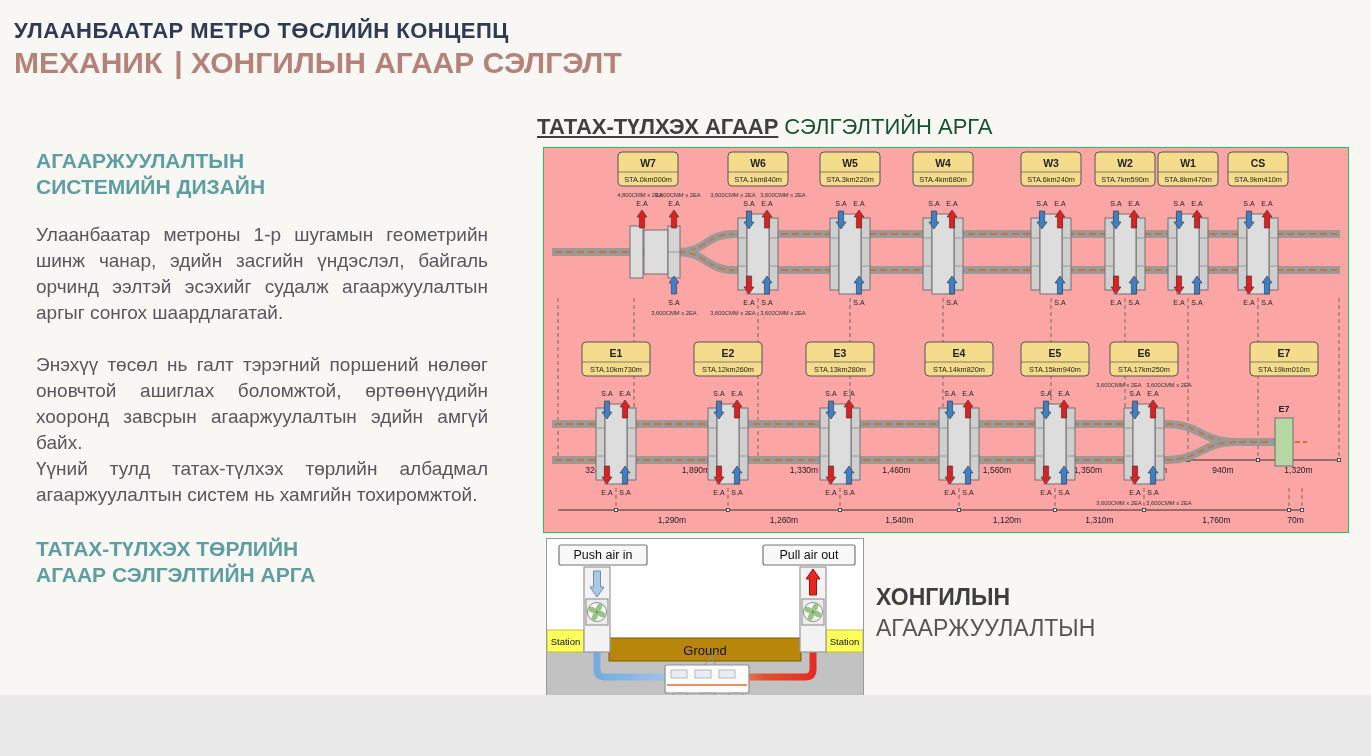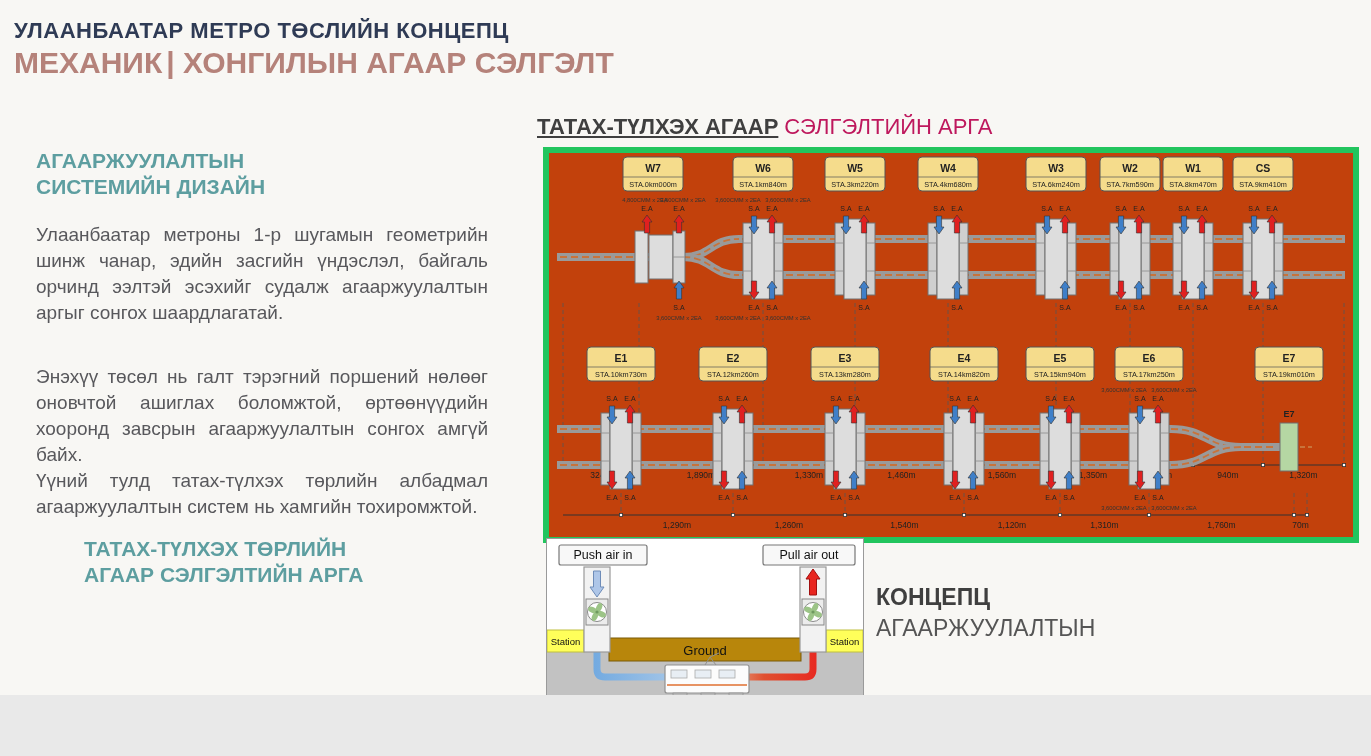--- a/index.html
+++ b/index.html
@@ -6,34 +6,34 @@
   body{background:#e9e9e9;}
   .slide{
     position:relative;width:1371px;height:695px;background:#F8F7F4;
     font-family:"Liberation Sans",sans-serif;overflow:hidden;
   }
   
   .kicker{position:absolute;left:14px;top:18px;font-size:22px;font-weight:600;
     color:#2F3B55;letter-spacing:.5px;}
   .headline{position:absolute;left:14px;top:46px;font-size:30px;color:#B5827A;}
   .headline .light{font-weight:700;}
-  .headline .bold{font-weight:700;margin-left:4px;}
+  .headline .bold{font-weight:700;margin-left:12px;}
   
   .leftcol{position:absolute;left:36px;width:452px;color:#58585C;}
   .block1{top:148px;} .block2{top:536px;}
   .leftcol h3{margin:0 0 22px 0;font-size:21px;line-height:26px;font-weight:700;color:#5D9EA0;}
   .leftcol h3 span{display:block;}
   .leftcol p{margin:0 0 12px 0;font-size:19px;line-height:26px;text-align:justify;}
   .leftcol p span{display:block;}
   
   .diagram-title{position:absolute;left:537px;top:114px;font-size:22px;color:#3F3F3F;}
   .diagram-title .bold{font-weight:700;text-decoration:underline;}
-  .diagram-title .reg{font-weight:400;color:#be185d;margin-left:6px;}
+  .diagram-title .reg{font-weight:400;color:#14532d;margin-left:6px;}
   .diagram-panel{position:absolute;left:543px;top:147px;width:804px;height:384px;
-    background:#c2410c;border:6px solid #22c55e;}
+    background:#fca5a5;border:1px solid #22c55e;}
   .diagram-panel svg{display:block;}
   
   .scheme-panel{position:absolute;left:546px;top:538px;width:316px;height:187px;
     background:#FFFFFF;border:1px solid #9a9a9a;}
   .scheme-panel svg{display:block;}
   .scheme-caption{position:absolute;left:876px;top:582px;font-size:23px;line-height:31px;color:#4A4A4A;}
   .scheme-caption .c1{font-weight:700;color:#3F3F3F;display:block;}
   .scheme-caption .c2,.scheme-caption .c3{font-weight:400;color:#555;display:block;}
   svg text{font-family:"Liberation Sans",sans-serif;}
 </style>
@@ -45,28 +45,28 @@
   <div class="kicker">УЛААНБААТАР МЕТРО ТӨСЛИЙН КОНЦЕПЦ</div>
   <div class="headline">
     <span class="light">МЕХАНИК</span><span class="bold">| ХОНГИЛЫН АГААР СЭЛГЭЛТ</span>
   </div>
 
   <div class="leftcol block1" style="position:absolute;top:148px;">
     <h3>
       <span>АГААРЖУУЛАЛТЫН</span>
       <span>СИСТЕМИЙН ДИЗАЙН</span>
     </h3>
-    <p style="margin-bottom:38px;">Улаанбаатар метроны 1-р шугамын геометрийн шинж чанар, эдийн засгийн үндэслэл, байгаль орчинд ээлтэй эсэхийг судалж агааржуулалтын аргыг сонгох шаардлагатай.</p>
+    <p style="margin-bottom:26px;">Улаанбаатар метроны 1-р шугамын геометрийн шинж чанар, эдийн засгийн үндэслэл, байгаль орчинд ээлтэй эсэхийг судалж агааржуулалтын аргыг сонгох шаардлагатай.</p>
     <p>
-      <span>Энэхүү төсөл нь галт тэрэгний поршений нөлөөг оновчтой ашиглах боломжтой, өртөөнүүдийн хооронд завсрын агааржуулалтын сонгох амгүй байх.</span>
+      <span>Энэхүү төсөл нь галт тэрэгний поршений нөлөөг оновчтой ашиглах боломжтой, өртөөнүүдийн хооронд завсрын агааржуулалтын эдийн амгүй байх.</span>
       <span>Үүний тулд татах-түлхэх төрлийн албадмал агааржуулалтын систем нь хамгийн тохиромжтой.</span>
     </p>
   </div>
 
-  <div class="leftcol block2" style="position:absolute;top:536px;margin-left:48px;">
+  <div class="leftcol block2" style="position:absolute;top:536px;">
     <h3>
       <span>ТАТАХ-ТҮЛХЭХ ТӨРЛИЙН</span>
       <span>АГААР СЭЛГЭЛТИЙН АРГА</span>
     </h3>
   </div>
 
   <div class="diagram-title">
     <span class="bold">ТАТАХ-ТҮЛХЭХ АГААР</span><span class="reg">СЭЛГЭЛТИЙН АРГА</span>
   </div>
 
@@ -537,17 +537,17 @@
         </g>
         <g>
           <rect x="0" y="162" width="316" height="25" fill="#B8860B"></rect>
           <polygon points="62,171 102,171 102,166 122,174.5 102,183 102,178 62,178" fill="#111"></polygon>
           <text x="205" y="179" font-size="13" text-anchor="middle" fill="#111" font-weight="normal">Driving Direction</text>
         </g>
       </svg>
   </div>
 
   <div class="scheme-caption">
-    <span class="c1">КОНЦЕПЦ</span>
+    <span class="c1">ХОНГИЛЫН</span>
     <span class="c2">АГААРЖУУЛАЛТЫН</span>
   </div>
 
 </div>
 
 </body></html>

